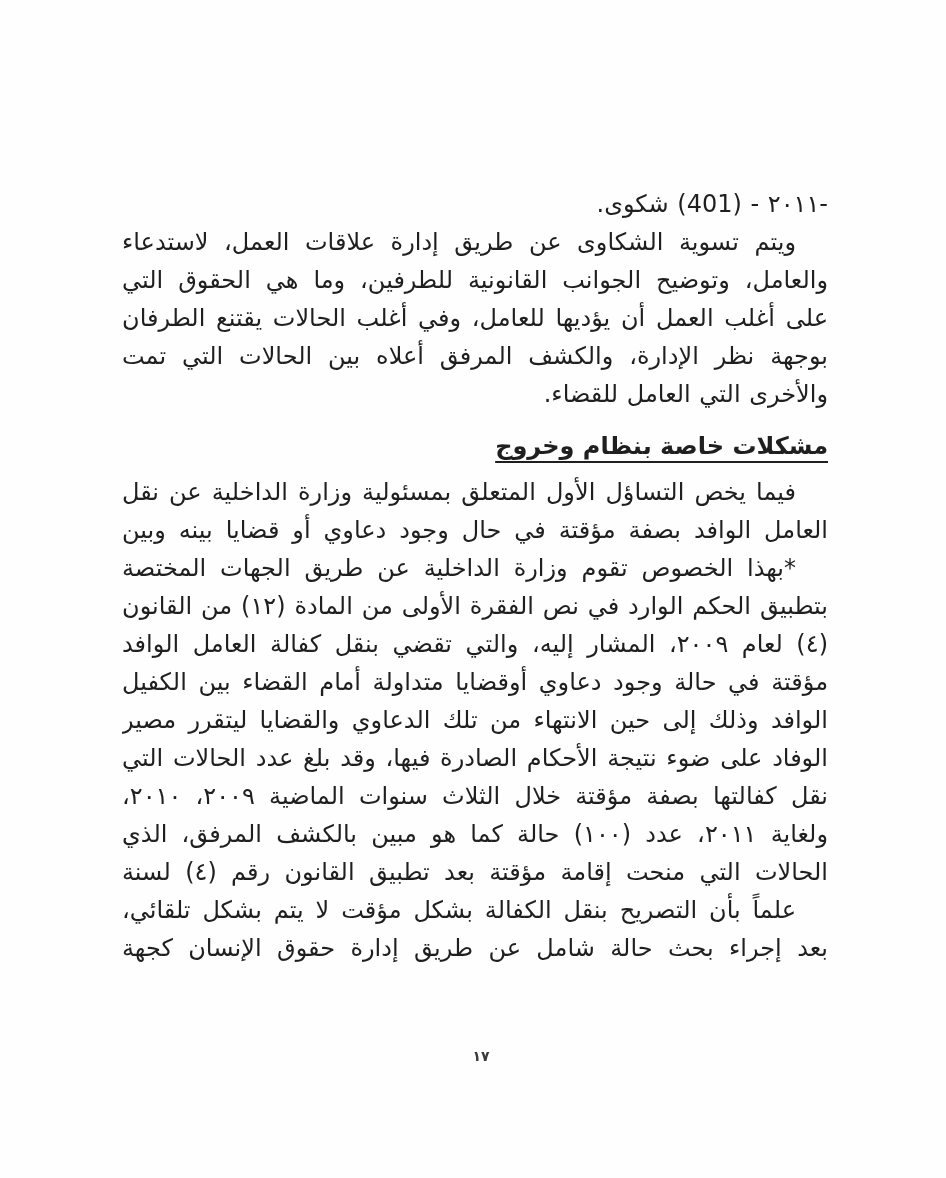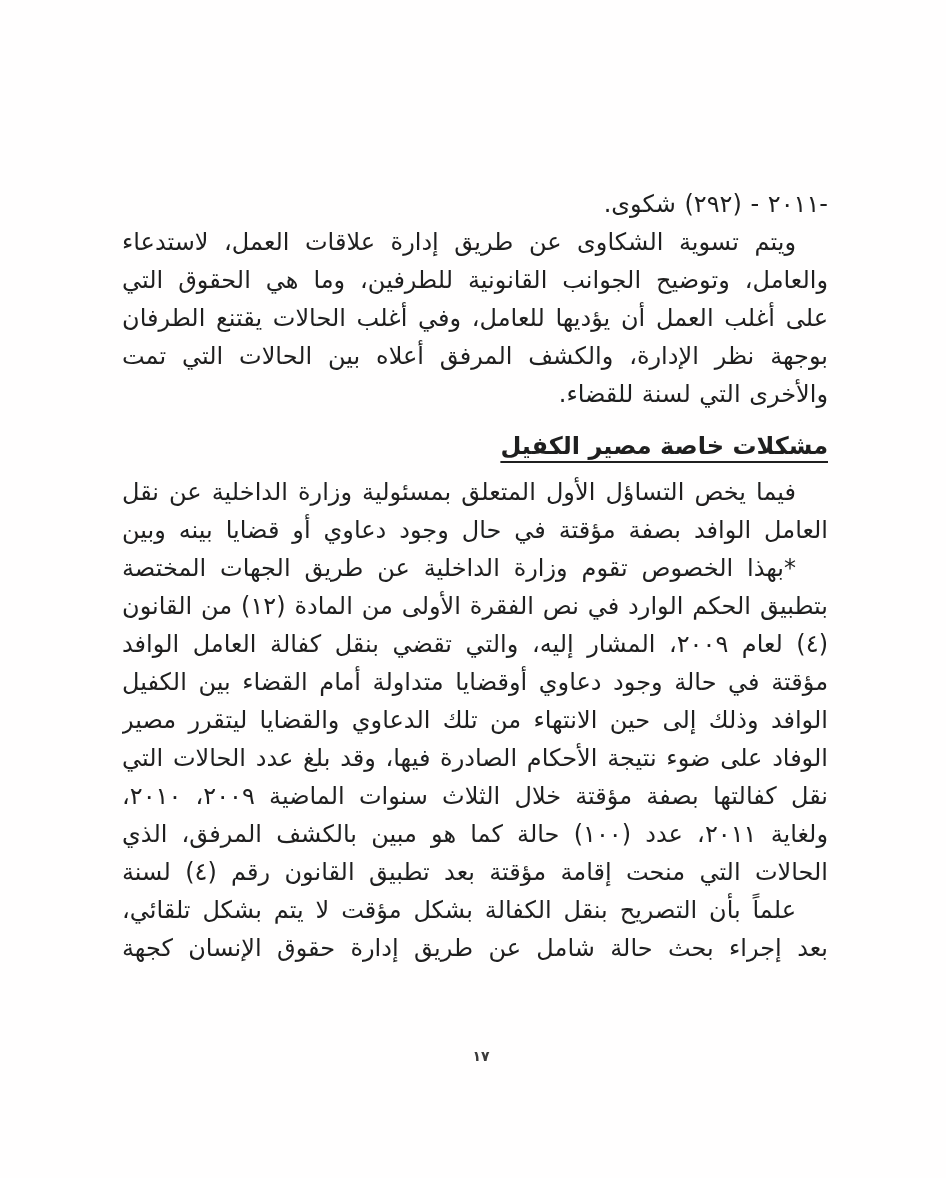--- a/index.html
+++ b/index.html
@@ -62,27 +62,27 @@
     color: #3a3a3a;
     letter-spacing: 2px;
     font-weight: bold;
   }
 </style>
 </head>
 <body>
 
 <div class="page">
   <div class="content">
-      <div class="line end">-٢٠١١ - (٢٩٢) شكوى.</div>
+      <div class="line end">-٢٠١١ - (401) شكوى.</div>
       <div class="line indent">ويتم تسوية الشكاوى عن طريق إدارة علاقات العمل، لاستدعاء صاحب</div>
       <div class="line">والعامل، وتوضيح الجوانب القانونية للطرفين، وما هي الحقوق التي يجب</div>
       <div class="line">على أغلب العمل أن يؤديها للعامل، وفي أغلب الحالات يقتنع الطرفان</div>
       <div class="line">بوجهة نظر الإدارة، والكشف المرفق أعلاه بين الحالات التي تمت تسويتها</div>
-      <div class="line end">والأخرى التي لسنة للقضاء.</div>
-      <div class="heading"><span>مشكلات خاصة مصير الكفيل</span></div>
+      <div class="line end">والأخرى التي العامل للقضاء.</div>
+      <div class="heading"><span>مشكلات خاصة بنظام وخروج</span></div>
       <div class="line indent">فيما يخص التساؤل الأول المتعلق بمسئولية وزارة الداخلية عن نقل كفالة</div>
       <div class="line">العامل الوافد بصفة مؤقتة في حال وجود دعاوي أو قضايا بينه وبين الكفيل</div>
       <div class="line indent">*بهذا الخصوص تقوم وزارة الداخلية عن طريق الجهات المختصة لديها</div>
       <div class="line">بتطبيق الحكم الوارد في نص الفقرة الأولى من المادة (١٢) من القانون رقم</div>
       <div class="line">(٤) لعام ٢٠٠٩، المشار إليه، والتي تقضي بنقل كفالة العامل الوافد بصفة</div>
       <div class="line">مؤقتة في حالة وجود دعاوي أوقضايا متداولة أمام القضاء بين الكفيل والعامل</div>
       <div class="line">الوافد وذلك إلى حين الانتهاء من تلك الدعاوي والقضايا ليتقرر مصير العامل</div>
       <div class="line">الوفاد على ضوء نتيجة الأحكام الصادرة فيها، وقد بلغ عدد الحالات التي تم</div>
       <div class="line">نقل كفالتها بصفة مؤقتة خلال الثلاث سنوات الماضية ٢٠٠٩، ٢٠١٠،</div>
       <div class="line">ولغاية ٢٠١١، عدد (١٠٠) حالة كما هو مبين بالكشف المرفق، الذي يوضح</div>

